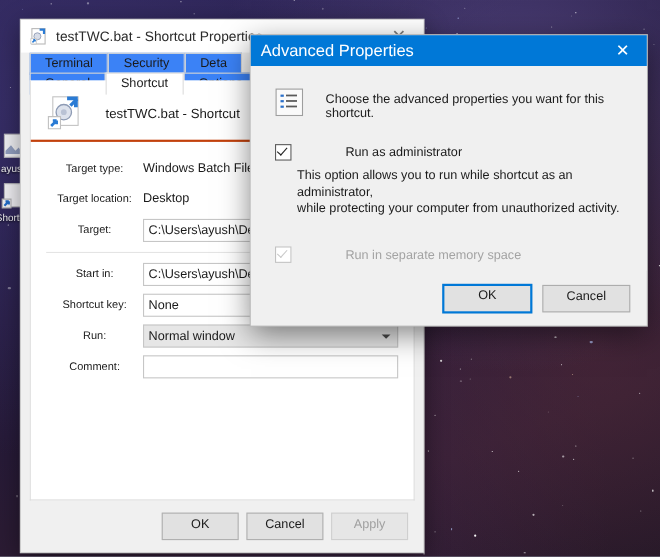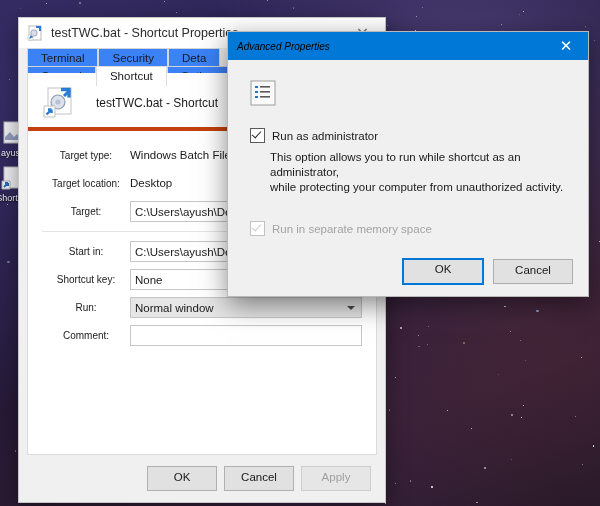--- a/index.html
+++ b/index.html
@@ -55,21 +55,21 @@
     position:relative;white-space:nowrap;
   }
   .tab.sel{background:#fff;border-color:#dcdcdc;z-index:3;}
 
   
   #tabpage{
     position:absolute;left:8px;right:8px;top:55px;bottom:47px;
     background:#ffffff;border:1px solid #dcdcdc;border-top:none;
   }
   #hdrrow{display:flex;align-items:center;height:48px;padding:6px 0 0 14px;
-          border-bottom:4px solid #c2410c;}
+          border-bottom:2px solid #c2410c;}
   #hdrrow .bicon{width:36px;height:36px;flex:none;margin-right:18px;}
   #hdrname{font-size:12px;color:#1a1a1a;}
 
   .frow{display:flex;align-items:center;margin:0 14px;height:28px;}
   .flabel{width:88px;flex:none;font-size:10px;color:#1a1a1a;text-align:center;}
   .fstatic{font-size:11.5px;color:#1a1a1a;}
   .finput{
     flex:1;height:21px;border:1px solid #c6c6c6;background:#fff;
     font-size:11.5px;color:#1a1a1a;line-height:21px;padding:0 4px;
     overflow:hidden;white-space:nowrap;box-sizing:border-box;
@@ -102,37 +102,37 @@
 
   
   #advwin{
     position:absolute;left:228px;top:32px;width:360px;height:264px;
     background:#f0f0f0;box-shadow:0 0 0 1px #b9b9b9, 0 8px 26px rgba(0,0,0,.5);
   }
   #adv-titlebar{
     height:28px;background:#0078d7;display:flex;align-items:center;
     padding-left:9px;position:relative;
   }
-  #adv-title{color:#000000;font-size:10px;font-style:italic;}
+  #adv-title{color:#ffffff;font-size:15px;}
   #adv-close{position:absolute;right:0;top:0;width:44px;height:28px;
     display:flex;align-items:center;justify-content:center;color:#fff;font-size:15px;}
   #adv-body{position:absolute;left:0;right:0;top:28px;bottom:50px;background:#f0f0f0;}
 
   #advhdr{display:flex;align-items:flex-start;padding:20px 18px 0 22px;}
   #advhdr .licon{width:26px;height:26px;flex:none;margin-right:20px;}
   #advhdr .txt{font-size:11.5px;color:#1a1a1a;padding-top:5px;}
 
   .cbrow{display:flex;align-items:center;padding:0 22px;margin-top:22px;}
   .cbox{width:13px;height:13px;border:1px solid #5a5a5a;background:#fff;flex:none;
         margin-right:7px;position:relative;}
   .cbox.on::after{content:"";position:absolute;left:3px;top:0px;width:4px;height:8px;
         border:solid #222;border-width:0 1.6px 1.6px 0;transform:rotate(42deg);}
   .cbox.dis{border-color:#c2c2c2;}
   .cbox.dis.on::after{border-color:#c9c9c9;}
-  .cblabel{font-size:11.5px;color:#1a1a1a;}
+  .cblabel{font-size:11.5px;color:#1a1a1a;margin-left:42px;}
   .cblabel.dis{color:#a3a3a3;text-align:center;}
   #advdesc{margin:7px 22px 0 42px;font-size:11.5px;color:#1a1a1a;line-height:15px;}
 
   #adv-footer{
     position:absolute;left:0;right:0;bottom:0;height:50px;
     display:flex;align-items:center;justify-content:flex-end;gap:9px;padding-right:15px;
   }
   .abtn{background:#e1e1e1;border:1px solid #adadad;font-size:11.5px;color:#1a1a1a;
         width:78px;height:23px;line-height:21px;text-align:center;}
   .abtn.focus{border:2px solid #0078d7;line-height:19px;}
@@ -507,20 +507,21 @@
               <rect x="5" y="11" width="3" height="2"></rect>
               <rect x="5" y="16" width="3" height="2"></rect>
           </g>
           <g fill="#5a5a5a">
             <rect x="10" y="6" width="10" height="1.6"></rect>
               <rect x="10" y="11" width="10" height="1.6"></rect>
               <rect x="10" y="16" width="10" height="1.6"></rect>
           </g>
         </svg>
       </span>
+      <span class="txt">Choose the advanced properties you want for this shortcut.</span>
     </div>
 
     <div class="cbrow">
       <span class="cbox on"></span>
       <span class="cblabel">Run as administrator</span>
     </div>
     <div id="advdesc">
       <div>This option allows you to run while shortcut as an administrator,</div>
       <div>while protecting your computer from unauthorized activity.</div>
     </div>

